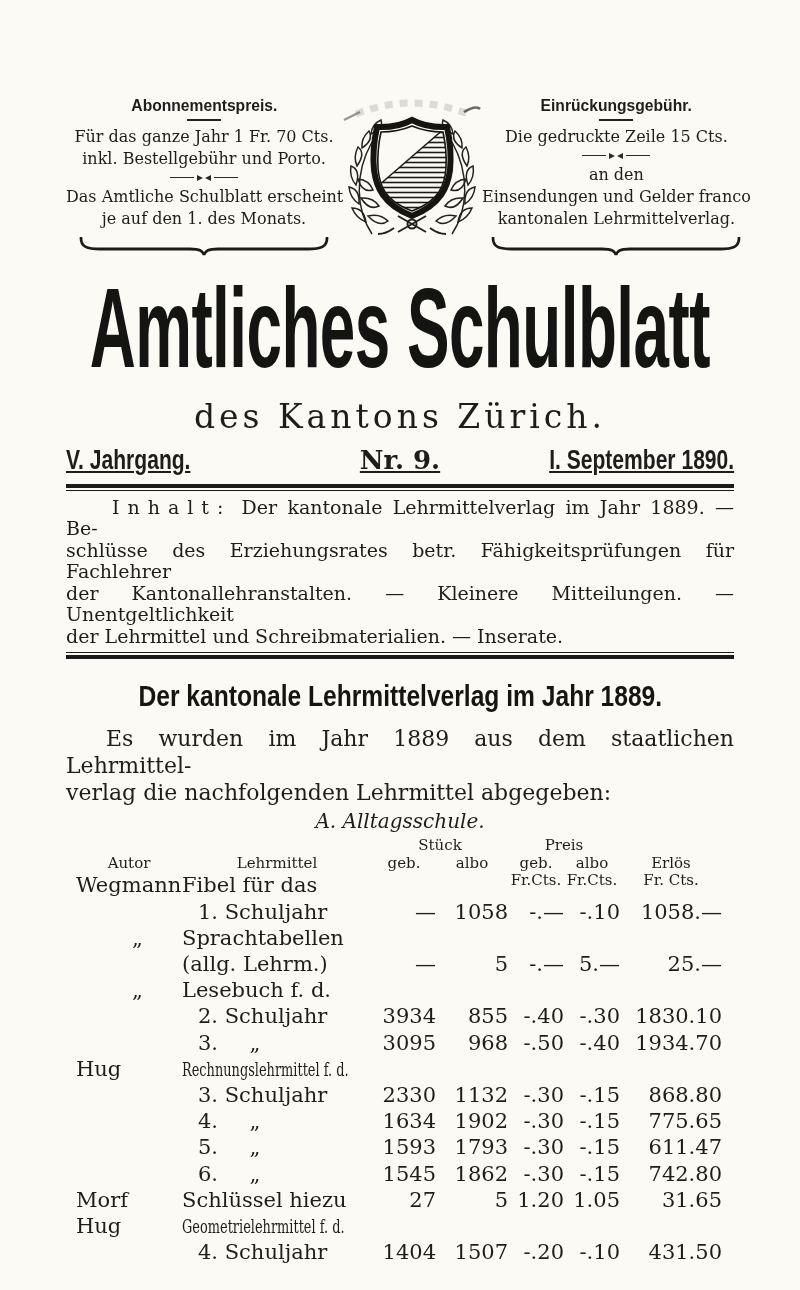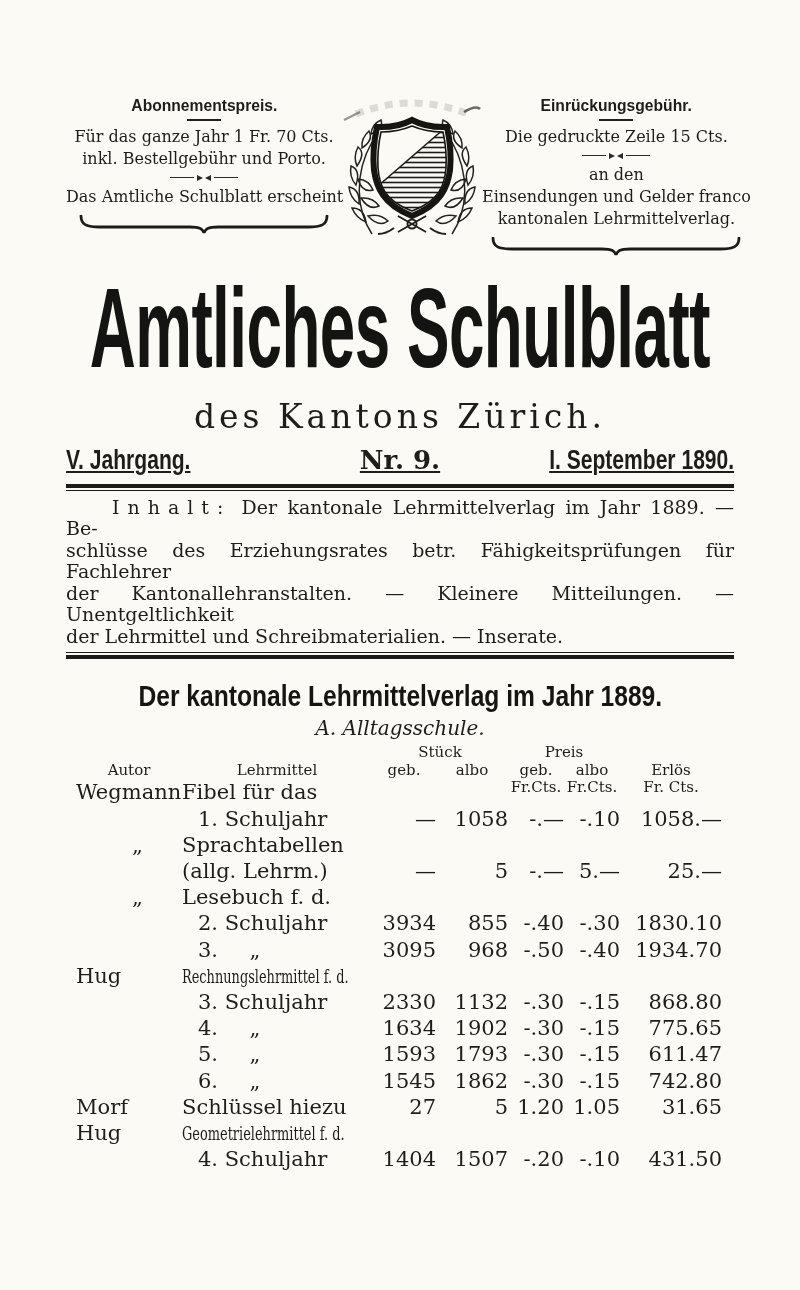--- a/index.html
+++ b/index.html
@@ -95,20 +95,21 @@
         <div class="shortrule"></div>
         <div class="mh-line">Für das ganze Jahr 1 Fr. 70 Cts.</div>
         <div class="mh-line">inkl. Bestellgebühr und Porto.</div>
         <div class="orn">
             <span class="bar"></span>
             <span class="tri-r"></span>
             <span class="tri-l"></span>
             <span class="bar"></span>
           </div>
         <div class="mh-line">Das Amtliche Schulblatt erscheint</div>
+        <div class="mh-line">je auf den 1. des Monats.</div>
       </div>
       <svg class="brace" width="252" height="20" viewBox="0 0 252 20">
         <path d="M3,1 C3,10 9,12 22,12 L112,12 C122,12 125,14 126,18 C127,14 130,12 140,12 L230,12 C243,12 249,10 249,1" fill="none" stroke="#1c1b19" stroke-width="2.8" stroke-linecap="round"></path>
       </svg>
     </div>
 
     <div class="emblem-wrap">
       <svg width="140" height="158" viewBox="0 0 140 158">
         <defs>
           <pattern id="hz" width="5" height="5" patternUnits="userSpaceOnUse">
@@ -210,20 +211,24 @@
     <div class="jline">schlüsse des Erziehungsrates betr. Fähigkeitsprüfungen für Fachlehrer</div>
     <div class="jline">der Kantonallehranstalten. — Kleinere Mitteilungen. — Unentgeltlichkeit</div>
     <div class="lline">der Lehrmittel und Schreibmaterialien. — Inserate.</div>
   </div>
   <div class="rule-thin-thick"></div>
 
   <div class="art-head-wrap">
     <div class="art-head">Der kantonale Lehrmittelverlag im Jahr 1889.</div>
   </div>
 
+  <div class="para">
+    <div class="jline"><span class="indent2"></span><span>Es wurden im Jahr 1889 aus dem staatlichen Lehrmittel-</span></div>
+    <div class="lline">verlag die nachfolgenden Lehrmittel abgegeben:</div>
+  </div>
 
   <div class="section-label">A.   Alltagsschule.</div>
 
   <div class="table">
     <div class="thead">
       <div class="tgrid h1">
         <span></span>
           <span></span>
         <span class="stueck">Stück</span>
         <span class="preis">Preis</span>

